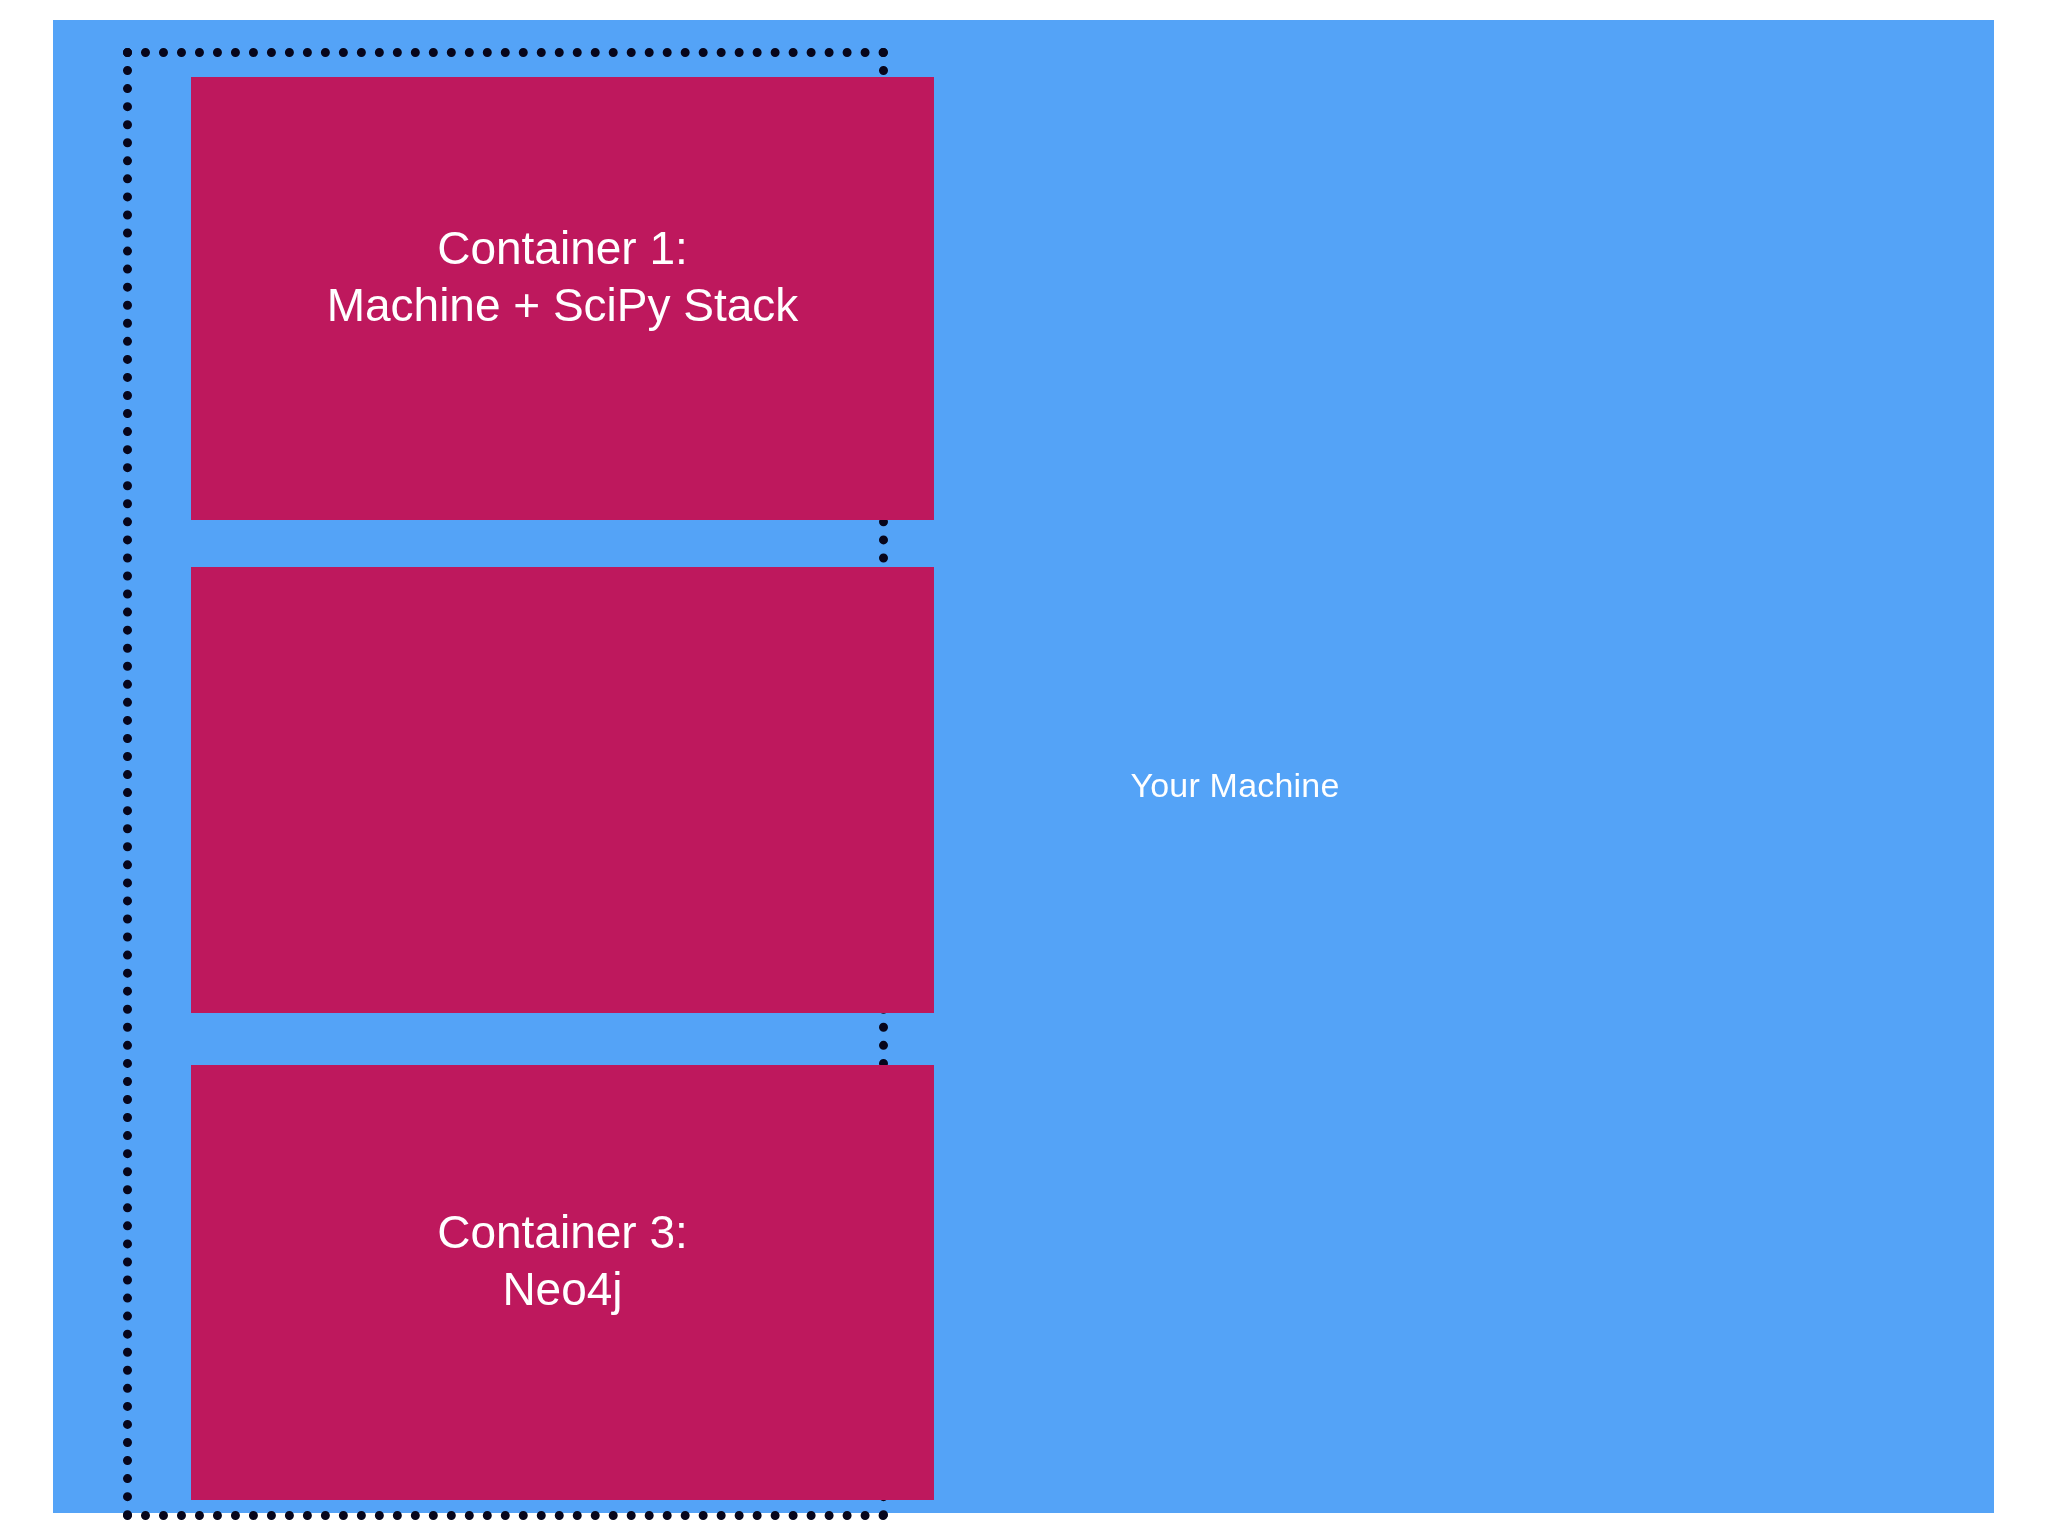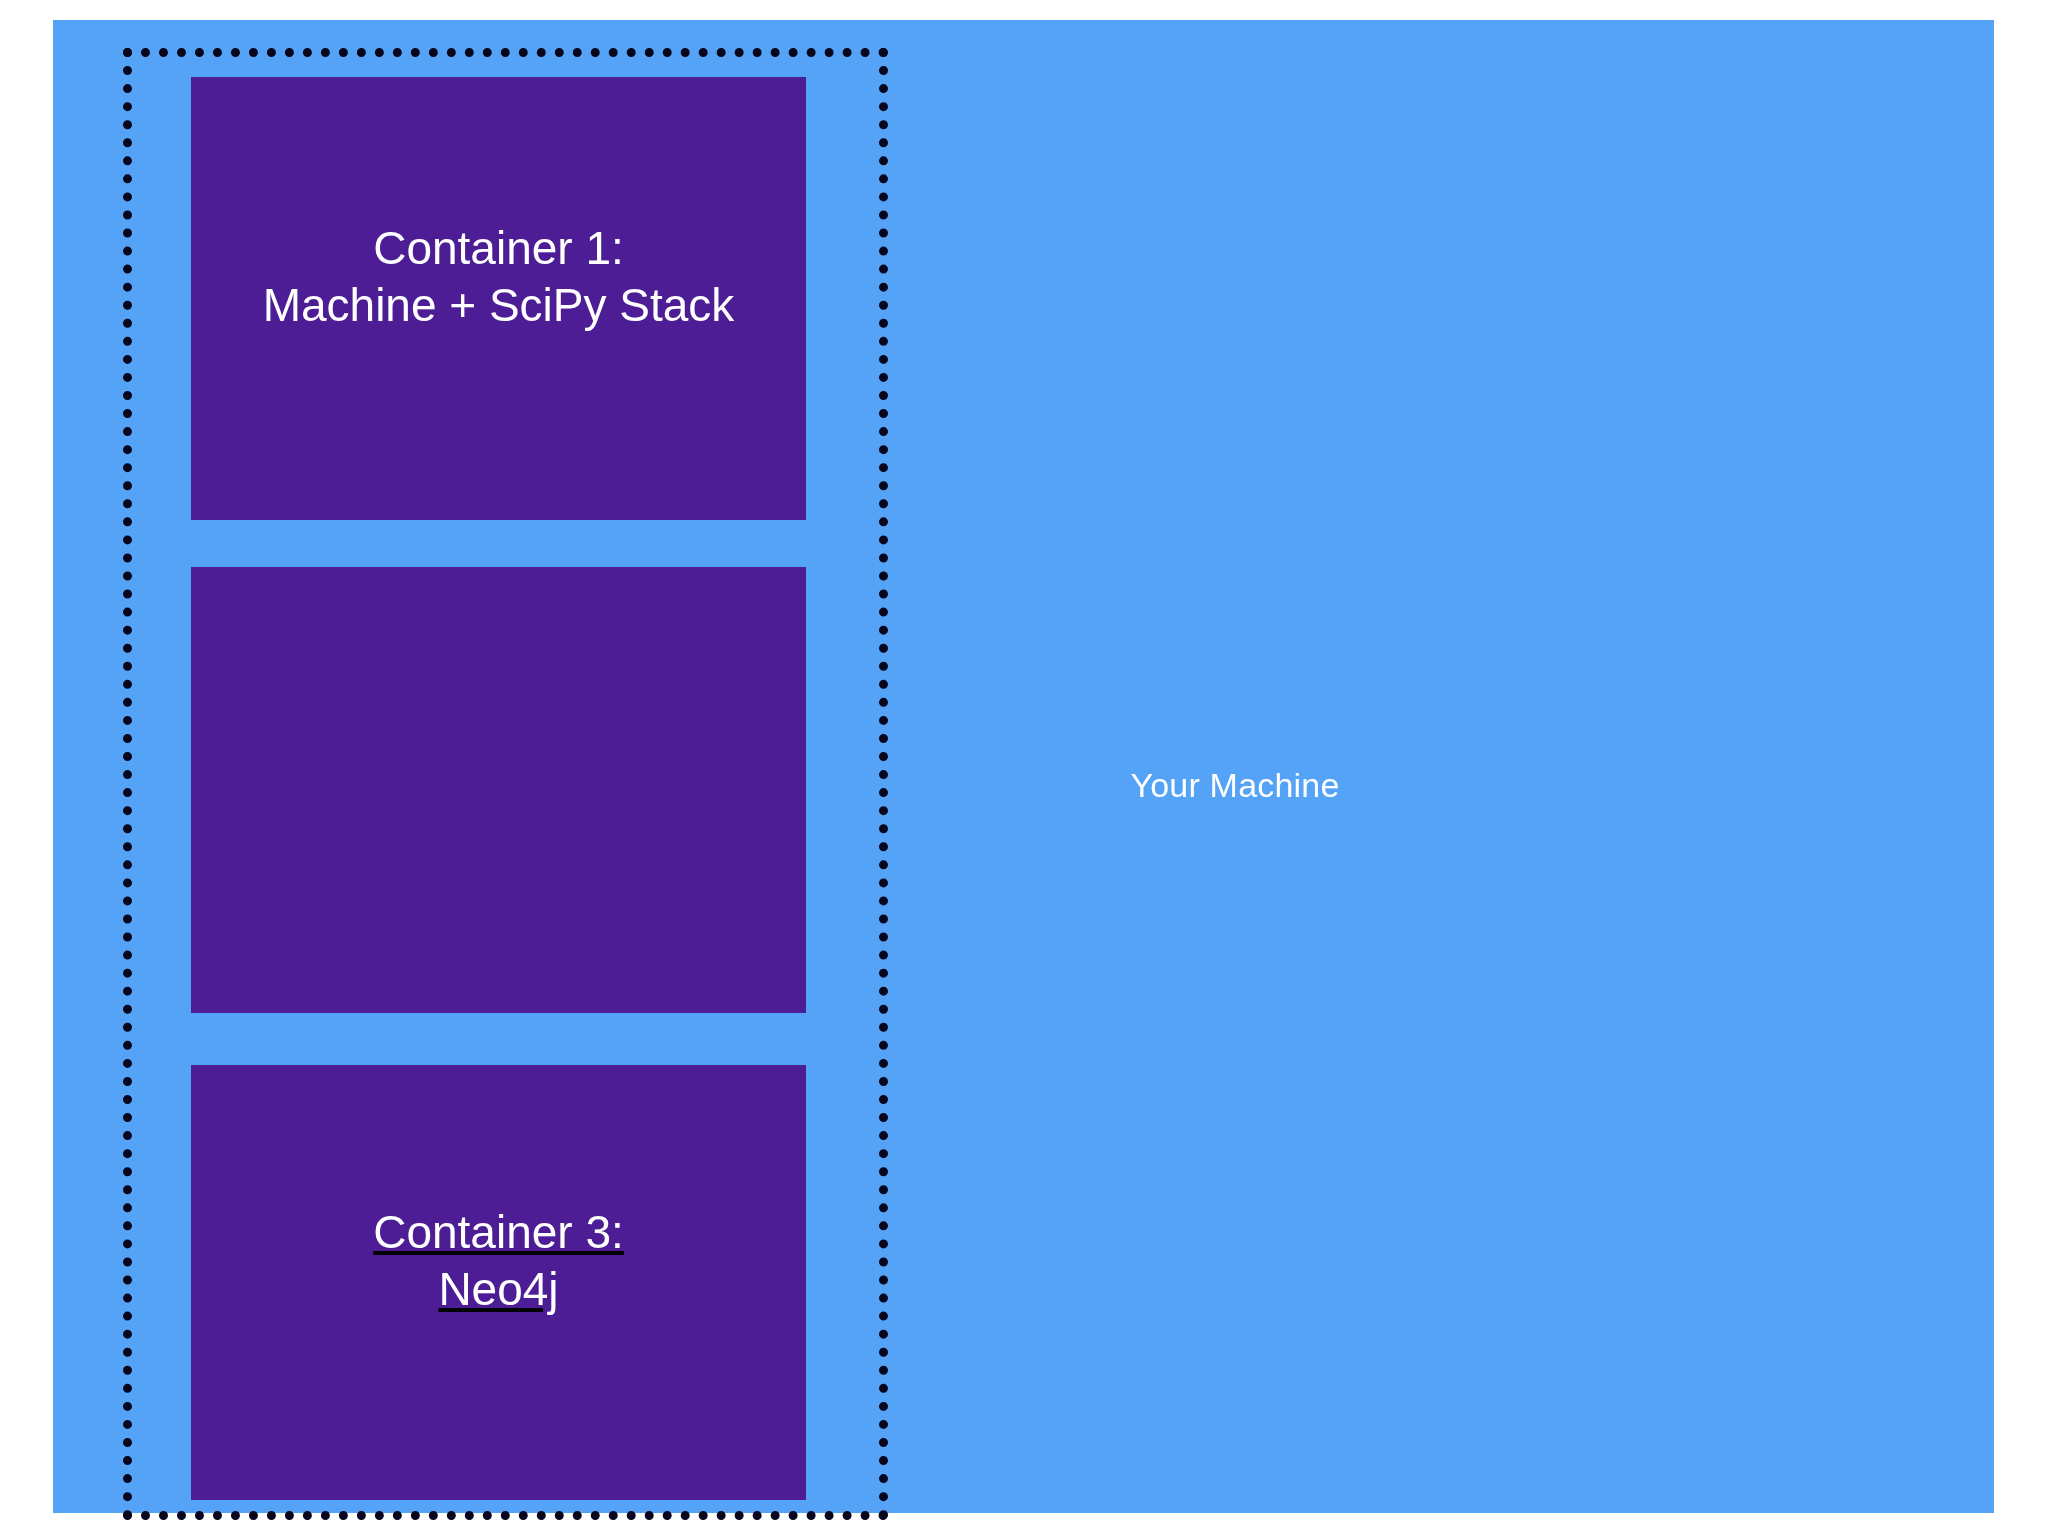--- a/index.html
+++ b/index.html
@@ -47,43 +47,43 @@
     width: 765px;
     height: 1472px;
     box-sizing: border-box;
     border: 9px dotted #07061c;
   }
 
   
   .container-box {
     position: absolute;
     left: 138px;
-    background: #4c1d95;
+    background: #be185d;
     display: flex;
     flex-direction: column;
     align-items: center;
     justify-content: center;
     box-sizing: border-box;
-    width: 615px;
+    width: 743px;
   }
   #container-box-1 { top: 57px;   height: 443px; }
   #container-box-2 { top: 547px;  height: 446px; }
   #container-box-3 { top: 1045px; height: 435px; }
 
   .container-line {
     color: #ffffff;
     font-size: 46px;
     font-weight: 400;
     line-height: 1.22;
     text-align: center;
     white-space: nowrap;
   }
   #container-box-1 .container-stack { margin-top: -44px; }
   #container-box-2 .container-stack { margin-top: -40px; }
-  #container-box-3 .container-stack { margin-top: -44px; text-decoration: underline; }
+  #container-box-3 .container-stack { margin-top: -44px; }
 </style>
 </head>
 <body>
 
 <div id="machine-region">
 
   <div id="container-group"></div>
 
   <div id="container-box-1" class="container-box">
     <div class="container-stack">

